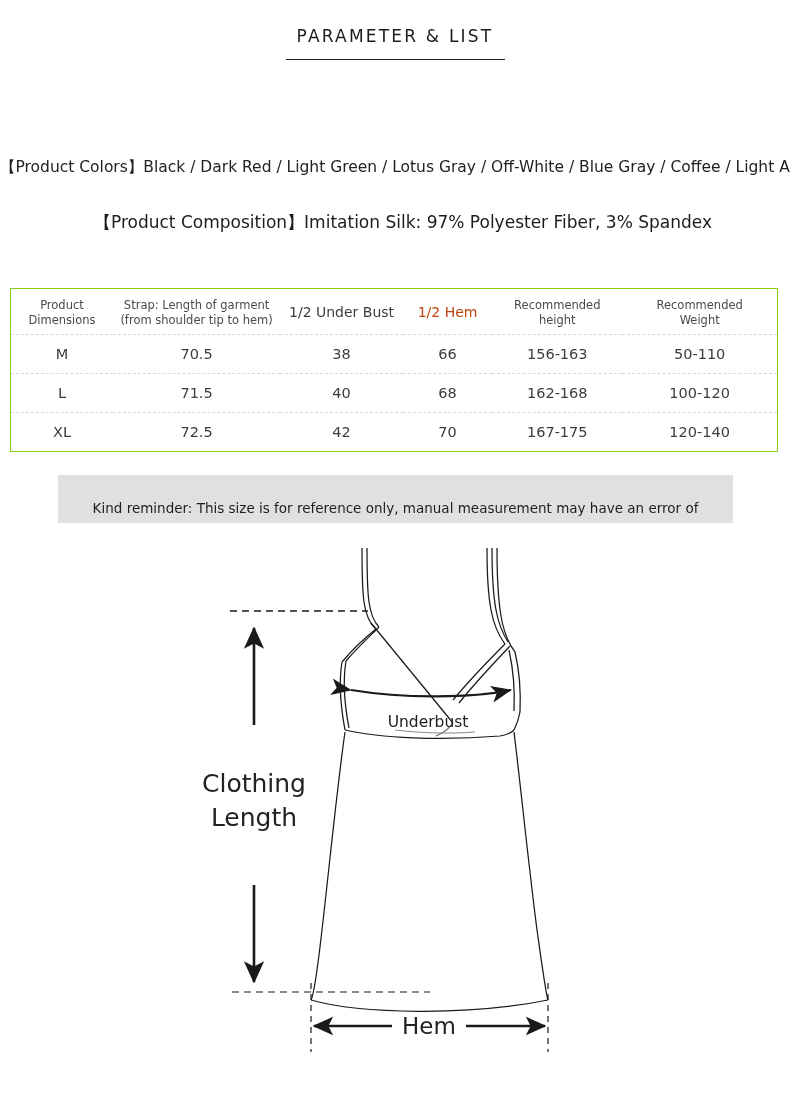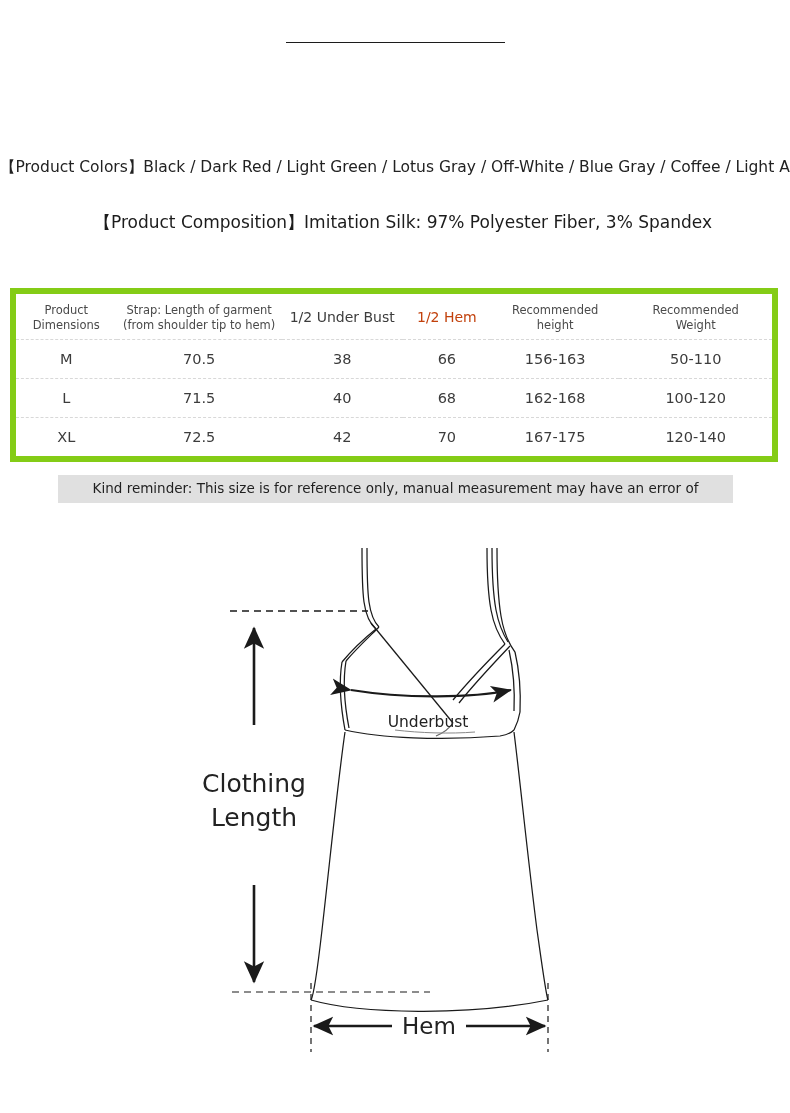--- a/index.html
+++ b/index.html
@@ -67,21 +67,21 @@
     color: #1c1c1c;
     white-space: nowrap;
   }
 
   
   .size-table {
     position: absolute;
     left: 10px;
     top: 288px;
     width: 768px;
-    border: 6px solid #84cc16;
+    border: 1px solid #84cc16;
     box-sizing: border-box;
     background: #fff;
   }
   .size-table table {
     width: 100%;
     border-collapse: collapse;
     table-layout: fixed;
   }
   .size-table th,
   .size-table td {
@@ -122,40 +122,41 @@
     left: 58px;
     top: 475px;
     width: 675px;
     background: #e0e0e0;
     text-align: center;
     font-size: 13.5px;
     line-height: 1.55;
     color: #1f1f1f;
     padding: 3px 0 4px 0;
   }
-  .reminder span { display: block; }
+  .reminder span { display: block; margin-top: 20px; }
 
   
   .diagram {
     position: absolute;
     left: 0;
     top: 540px;
     width: 790px;
     height: 560px;
   }
   .diagram svg { display: block; }
   .dlabel {
     font-family: "DejaVu Sans", "Liberation Sans", sans-serif;
     fill: #222;
   }
 </style>
 </head>
 <body>
 
 <div class="header">
+  <div class="header-title">PARAMETER  &amp;  LIST</div>
   <div class="header-rule"></div>
 </div>
 
 <div class="spec-colors">【Product Colors】Black / Dark Red / Light Green / Lotus Gray / Off-White / Blue Gray / Coffee / Light Apricot</div>
 <div class="spec-composition">【Product Composition】Imitation Silk: 97% Polyester Fiber, 3% Spandex</div>
 
 <div class="size-table">
   <table>
     <thead>
       <tr>

